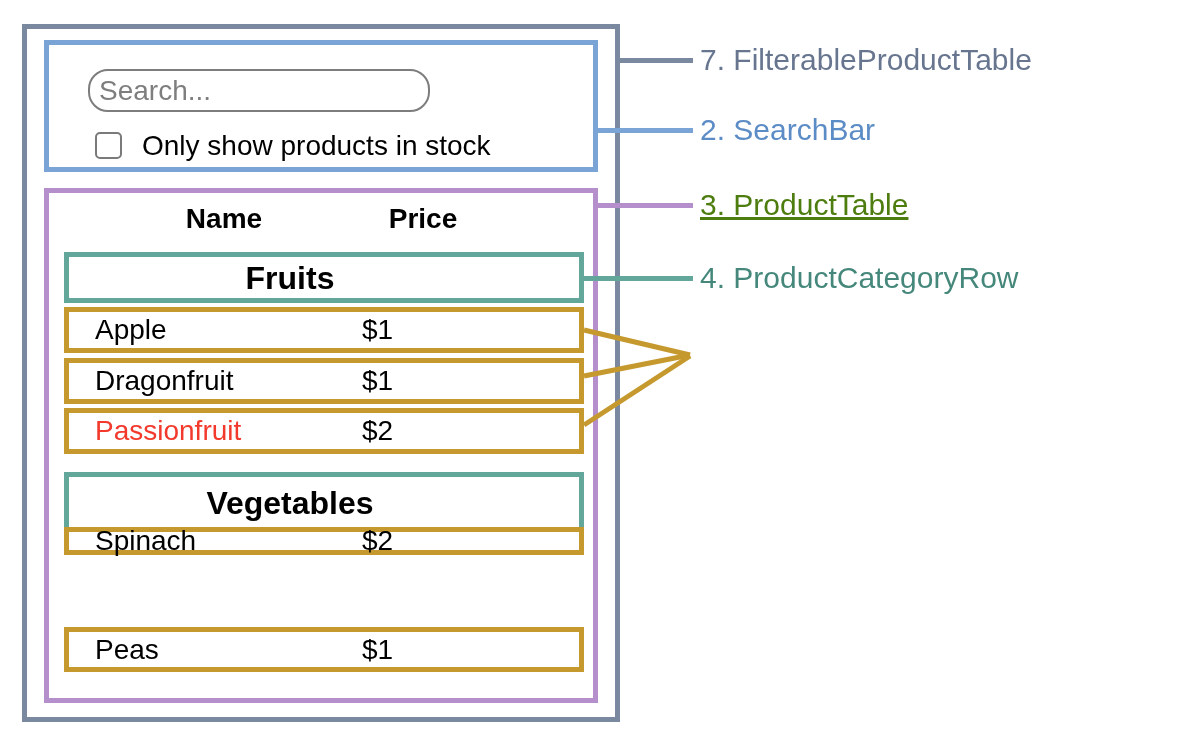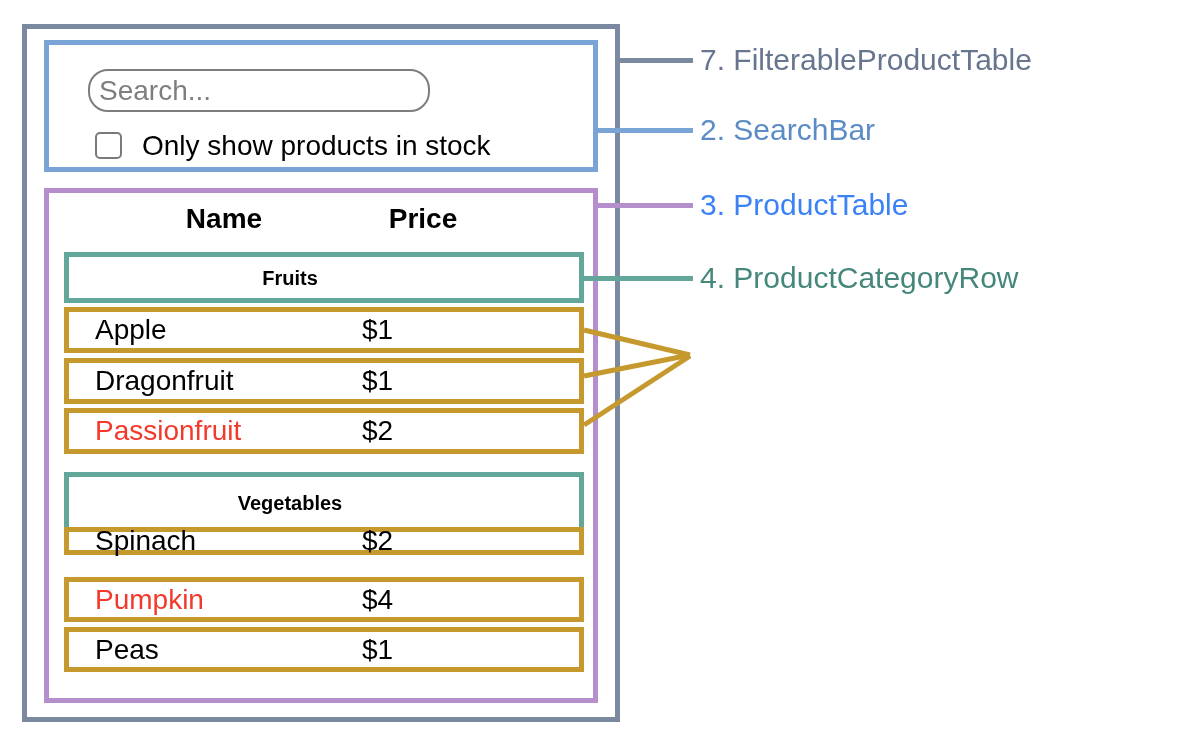--- a/index.html
+++ b/index.html
@@ -18,21 +18,21 @@
     font-family:"Liberation Sans",sans-serif;font-size:28px;color:#444;background:#fff;outline:none;
   }
   .search-input::placeholder{color:#7e7e7e;opacity:1;}
   .stock-checkbox{
     position:absolute;left:95px;top:132px;width:27px;height:27px;margin:0;
     -webkit-appearance:none;appearance:none;border:2px solid #7a7a7a;border-radius:5px;background:#fff;cursor:pointer;
   }
   .stock-label{position:absolute;left:142px;top:132px;font-size:28px;line-height:28px;white-space:nowrap;}
   .col-header{position:absolute;top:203px;transform:translateX(-50%);font-size:28px;line-height:32px;font-weight:bold;white-space:nowrap;}
   .category-row{left:64px;width:520px;border:5px solid #62a79a;}
-  .category-label{position:absolute;left:221px;top:50%;transform:translate(-50%,-50%);font-size:20px;font-weight:bold;white-space:nowrap;}
+  .category-label{position:absolute;left:221px;top:50%;transform:translate(-50%,-50%);font-size:32px;font-weight:bold;white-space:nowrap;}
   .product-row{left:64px;width:520px;border:5px solid #701a75;}
   .product-name{position:absolute;left:26px;top:50%;transform:translateY(-50%);font-size:28px;white-space:nowrap;}
   .product-price{position:absolute;left:293px;top:50%;transform:translateY(-50%);font-size:28px;white-space:nowrap;}
   .oos{color:#f2392c;}
   .connector{position:absolute;height:5px;}
   .legend-label{position:absolute;left:700px;font-size:30px;line-height:36px;font-weight:500;white-space:nowrap;}
   .svg-overlay{position:absolute;left:0;top:0;pointer-events:none;}
 </style>
 </head>
 <body>
@@ -71,38 +71,34 @@
   </div>
 
   <div class="box category-row" style="top: 472px; height: 62px; border-color: rgb(98, 167, 154); padding-left: 8px;">
     <span class="category-label">Vegetables</span>
   </div>
 
   <div class="box product-row" style="top: 527px; height: 28px; border-color: rgb(198, 153, 46);">
     <span class="product-name">Spinach</span>
     <span class="product-price">$2</span>
   </div>
-  <div class="box product-row" style="top: 577px; height: 45px; border-color: rgb(198, 153, 46);">
-    <span class="product-name oos" style="color: rgb(242, 57, 44);">Pumpkin</span>
-    <span class="product-price">$4</span>
-  </div>
   <div class="box product-row" style="top: 627px; height: 45px; border-color: rgb(198, 153, 46);">
     <span class="product-name">Peas</span>
     <span class="product-price">$1</span>
   </div>
 
   <div class="connector" style="left: 617px; top: 58px; width: 76px; background-color: rgb(123, 137, 160);"></div>
   <div class="connector" style="left: 597px; top: 128px; width: 96px; background-color: rgb(122, 163, 214);"></div>
   <div class="connector" style="left: 597px; top: 203px; width: 96px; background-color: rgb(180, 143, 204);"></div>
   <div class="connector" style="left: 583px; top: 276px; width: 110px; background-color: rgb(98, 167, 154);"></div>
 
   <svg class="svg-overlay" width="1200" height="744">
     <line x1="584" y1="330" x2="690" y2="355" stroke="#c6992e" stroke-width="5" style="stroke: rgb(198, 153, 46);"></line>
     <line x1="584" y1="376" x2="690" y2="355" stroke="#c6992e" stroke-width="5" style="stroke: rgb(198, 153, 46);"></line>
     <line x1="584" y1="425" x2="690" y2="356" stroke="#c6992e" stroke-width="5" style="stroke: rgb(198, 153, 46);"></line>
   </svg>
 
   <div class="legend-label" style="top: 42px; color: rgb(103, 117, 143);">7. FilterableProductTable</div>
   <div class="legend-label" style="top: 112px; color: rgb(92, 140, 197);">2. SearchBar</div>
-  <div class="legend-label" style="top: 187px; color: #3b82f6;">3. ProductTable</div>
+  <div class="legend-label" style="top: 187px; color: #4d7c0f; text-decoration: underline;">3. ProductTable</div>
   <div class="legend-label" style="top: 260px; color: rgb(69, 136, 123);">4. ProductCategoryRow</div>
 
 </div>
 
 </body></html>

